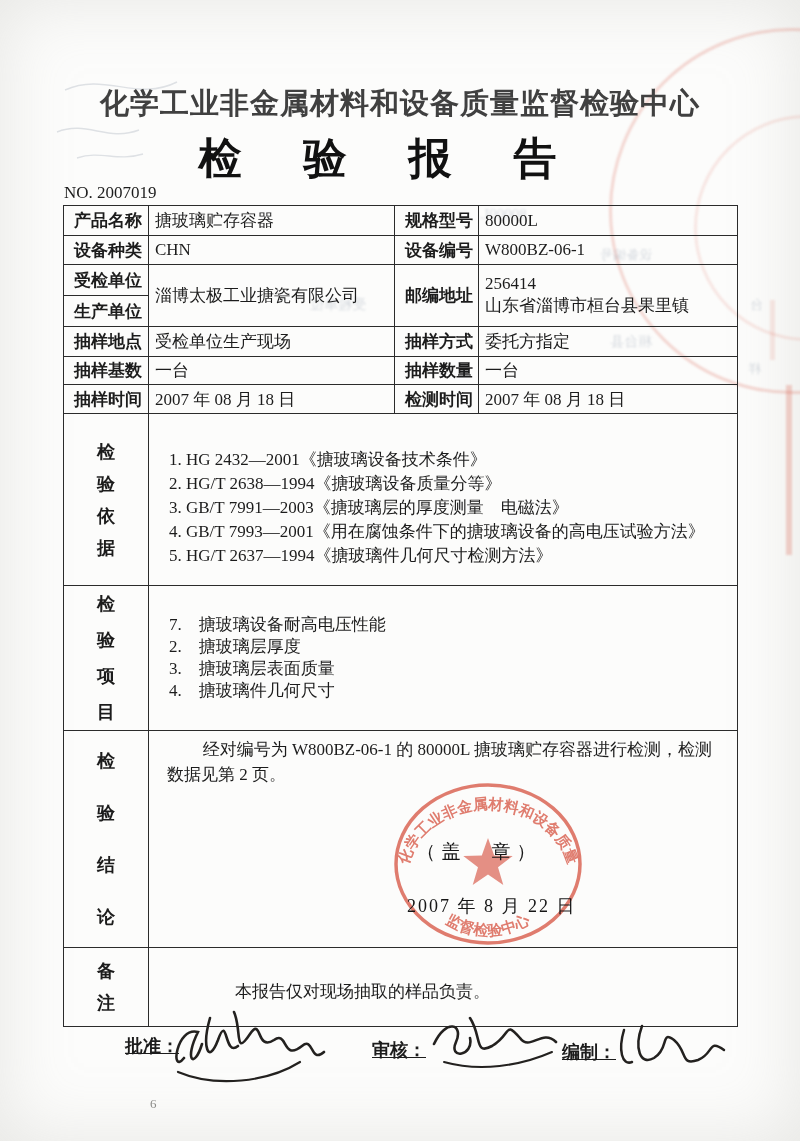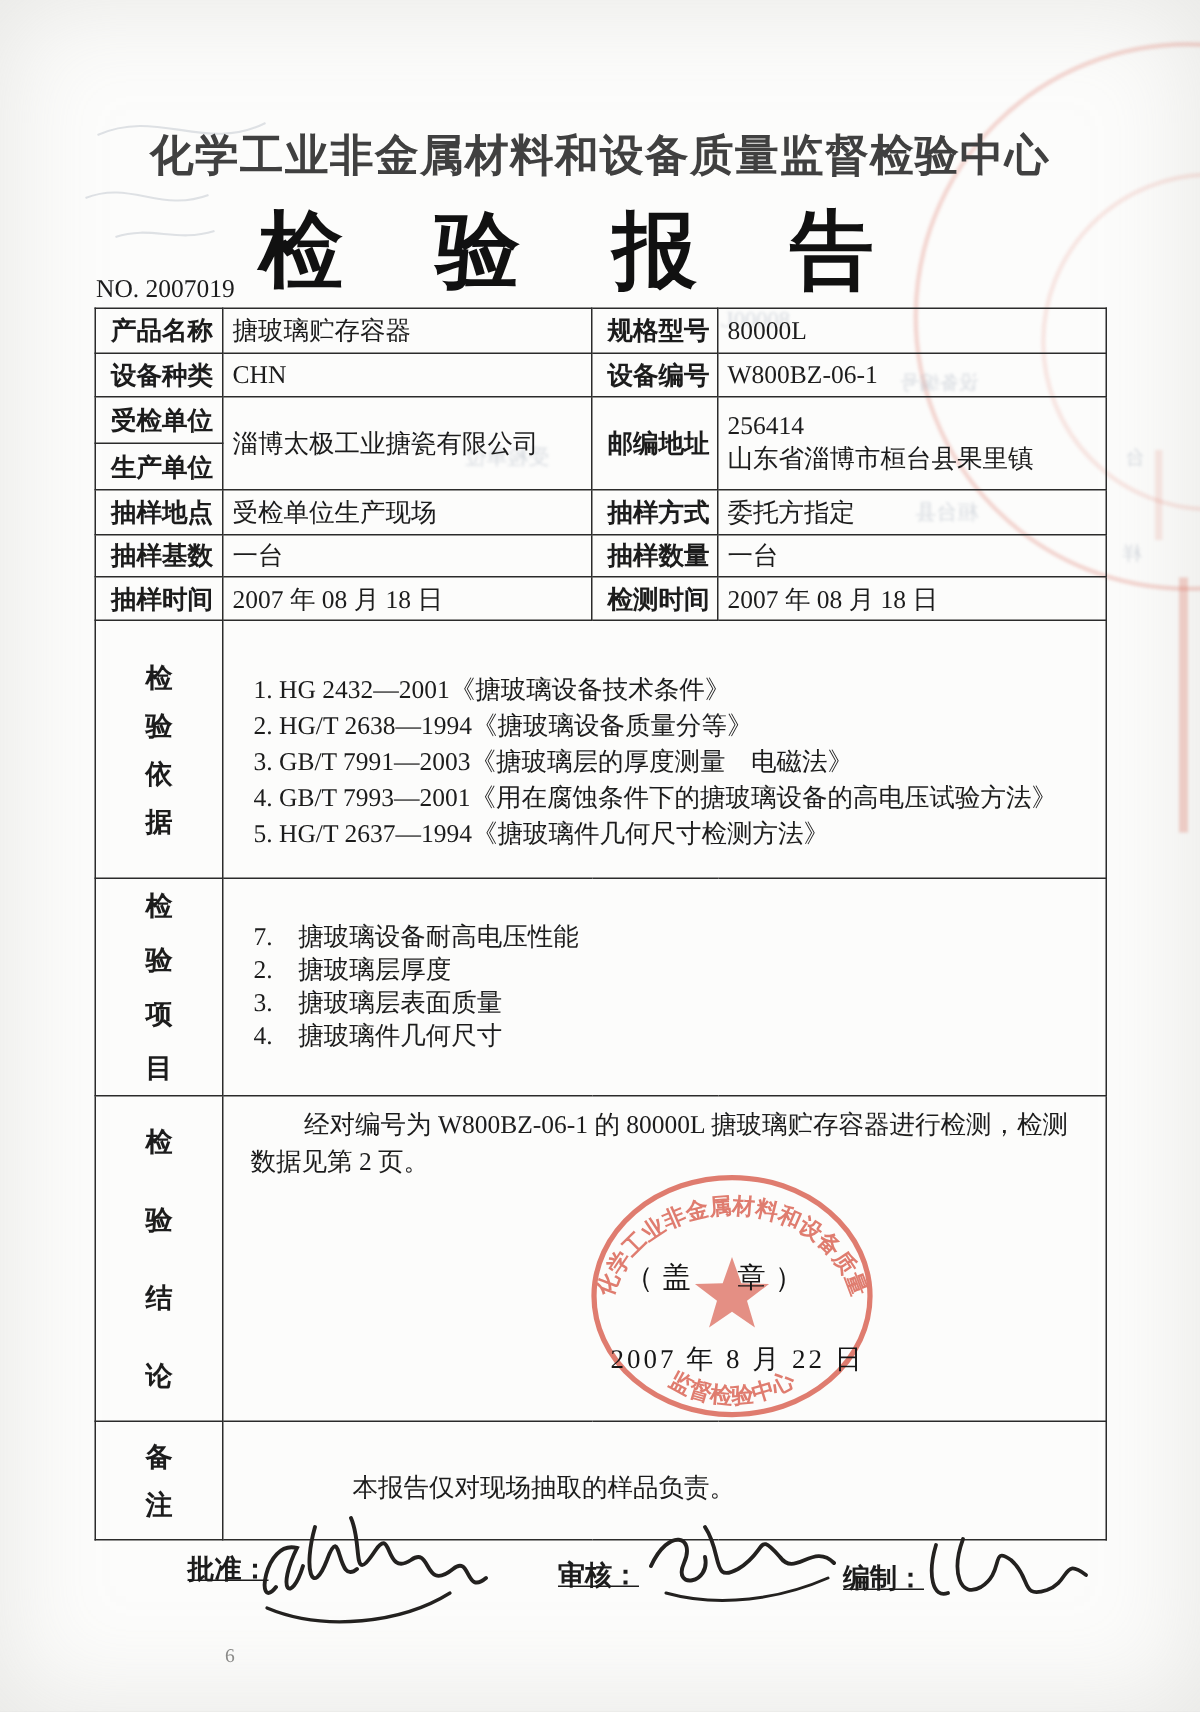--- a/index.html
+++ b/index.html
@@ -8,21 +8,21 @@
     background:#fcfcfb;overflow:hidden;
     box-shadow:inset 0 0 70px rgba(175,175,168,.28);
     font-family:"Liberation Serif","DejaVu Serif",serif;color:#1c1c1c;
   }
   
   .org-title{position:absolute;top:84px;left:0;width:100%;text-align:center;
     font-family:"Liberation Sans","DejaVu Sans",sans-serif;
     font-size:29px;font-weight:700;letter-spacing:1px;color:#404040;}
   .report-title{position:absolute;top:130px;left:0;width:100%;text-align:center;
     font-family:"Liberation Sans","DejaVu Sans",sans-serif;
-    font-size:56px;font-weight:700;letter-spacing:62px;padding-left:17px;box-sizing:border-box;color:#111;}
+    font-size:43px;font-weight:700;letter-spacing:62px;padding-left:17px;box-sizing:border-box;color:#111;}
   .report-no{position:absolute;top:183px;left:64px;font-size:17px;}
   .page-info{position:absolute;top:185px;left:537px;width:200px;text-align:right;font-size:17px;}
   
   table.rpt{position:absolute;top:205px;left:63px;width:674px;border-collapse:collapse;
     table-layout:fixed;font-size:17px;}
   .rpt td{border:1.5px solid #2b2b2b;padding:0 6px;vertical-align:middle;overflow:hidden;}
   .rpt td.lab{font-weight:700;text-align:left;padding-left:10px;white-space:nowrap;}
   .rpt td.val{}
   .h30{height:30px}.h29{height:29px}.h31{height:31px}.h28{height:28px}
   .vlab{text-align:center !important;padding:0 !important;}

